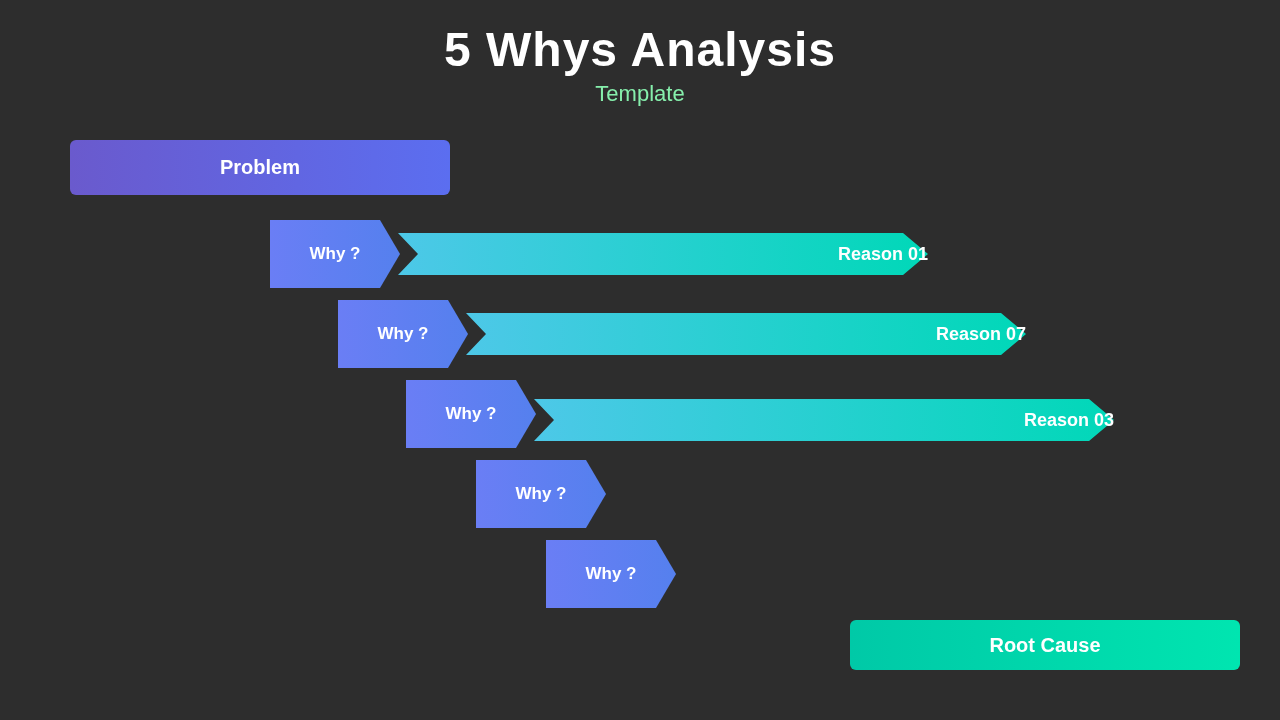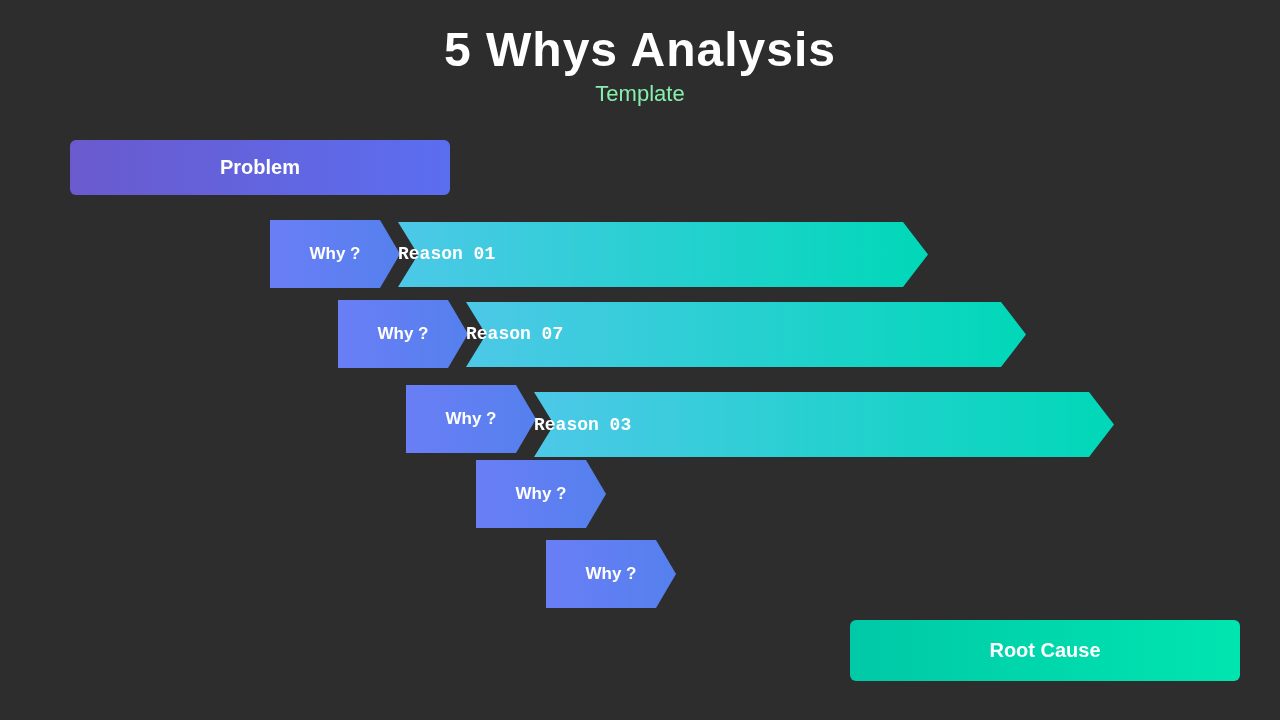--- a/index.html
+++ b/index.html
@@ -90,49 +90,48 @@
       position: relative;
       z-index: 3;
       color: white;
       font-size: 17px;
       font-weight: 600;
     }
 
     
     .reason-arrow {
       position: relative;
-      height: 65px;
+      height: 42px;
       display: flex;
       align-items: center;
-      justify-content: flex-start;
+      justify-content: flex-end;
       color: white;
       font-size: 18px;
       font-weight: 600;
       z-index: 2;
-      font-family: Liberation Mono, monospace;
     }
 
     .reason-arrow svg {
       position: absolute;
       top: 0; left: 0;
       width: 100%; height: 100%;
     }
 
     .reason-label {
       position: relative;
       z-index: 3;
       color: white;
       font-size: 18px;
       font-weight: 600;
     }
 
     
     .root-cause-box {
       position: absolute;
-      height: 61px;
+      height: 50px;
       background: linear-gradient(90deg, #00c9a7, #00e5b0);
       border-radius: 6px;
       display: flex;
       align-items: center;
       justify-content: center;
       color: white;
       font-size: 20px;
       font-weight: 600;
     }
   </style>

